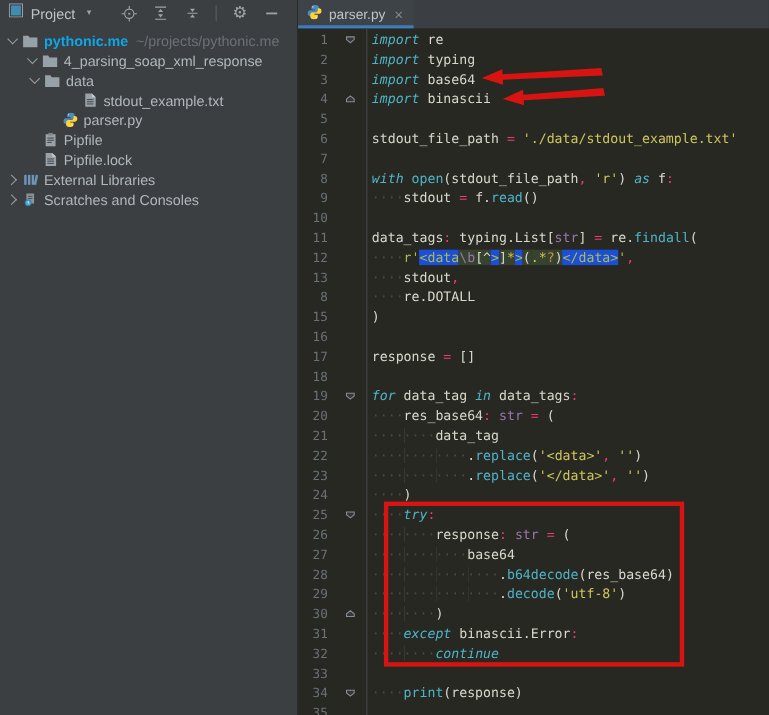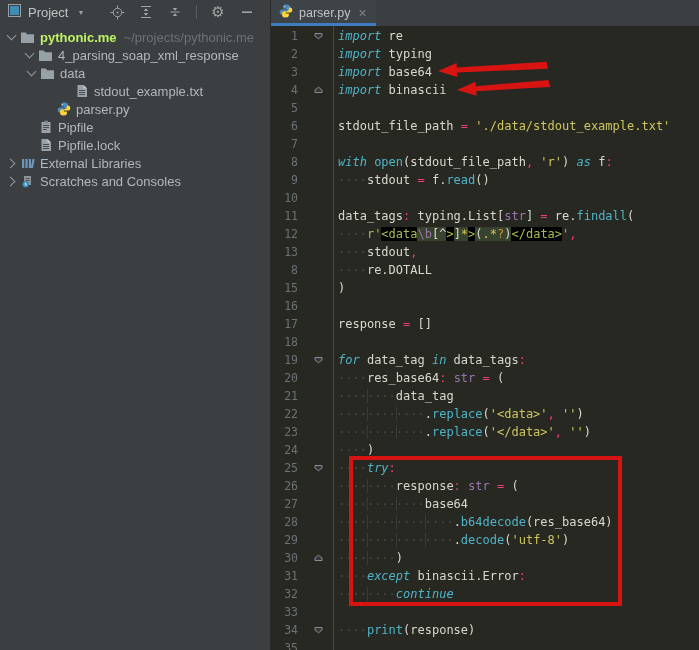--- a/index.html
+++ b/index.html
@@ -17,21 +17,21 @@
   .gearchar{font-size:15px;color:#A2A5A7;line-height:14px;}
   
   #tree{padding-top:4px;}
   .trow{height:18px;display:flex;align-items:center;font-size:13px;color:#AFB8BD;white-space:nowrap;}
   .chevcell{width:16px;display:flex;align-items:center;justify-content:center;flex:0 0 16px;}
   .chev{width:6px;height:6px;border-right:1.5px solid #96999B;border-bottom:1.5px solid #96999B;}
   .chev.down{transform:rotate(45deg);margin-top:-3px;}
   .chev.right{transform:rotate(-45deg);margin-left:-2px;}
   .ticon{width:17px;display:flex;align-items:center;justify-content:center;flex:0 0 17px;}
   .tlabel{margin-left:4px;}
-  .tlabel.bold{font-weight:bold;color:#bef264;}
+  .tlabel.bold{font-weight:bold;color:#0ea5e9;}
   .tpath{margin-left:7px;color:#6B7176;}
   
   #editor{position:absolute;left:271px;top:0;width:428px;height:650px;}
   #tabbar{height:26px;background:#3B3F43;display:flex;align-items:stretch;}
   .tab{position:relative;display:flex;align-items:center;padding:0 9px 0 8px;background:#3E4347;}
   .tab .tab-label{color:#BFC3C5;font-size:12.5px;margin-left:6px;}
   .tab .tab-close{color:#7F8487;font-size:14px;margin-left:8px;line-height:12px;}
   .tab::after{content:"";position:absolute;left:0;right:0;bottom:0;height:3px;background:#3D7DBF;}
   #code-wrap{position:relative;width:428px;height:624px;background:#282823;overflow:hidden;}
   #fold-guide{position:absolute;left:62px;top:0;width:1px;height:100%;background:#45484A;}
@@ -44,21 +44,21 @@
   .src{flex:1;white-space:pre;font-family:"DejaVu Sans Mono","Liberation Mono",monospace;
        font-size:12px;line-height:18px;}
   
   .tk-k{color:#4FB4C7;font-style:italic;}
   .tk-m{color:#4FB4C7;}
   .tk-t{color:#D8D8CC;}
   .tk-s{color:#CEC65C;}
   .tk-p{color:#EE3B77;}
   .tk-v{color:#9876AA;}
   .tk-g{color:#A8BD4F;}
-  .tk-gb{color:#A8BD4F;background:#000000;}
+  .tk-gb{color:#A8BD4F;background:#1d4ed8;}
   .tk-vb{color:#9876AA;background:#37432F;}
   .tk-tb{color:#D8D8CC;background:#37432F;}
   .tk-yb{color:#D9C64D;background:#37432F;}
   .tk-ob{color:#CE8E36;background:#37432F;}
   .tk-w0,.tk-w1{color:#4A4A44;}
   .tk-w1{box-shadow:inset 1px 0 0 0 #3A3A36;}
   
   #overlay{position:absolute;left:0;top:0;width:699px;height:650px;pointer-events:none;z-index:40;}
   #anno-rect{position:absolute;box-sizing:border-box;}
   .anno-arrow{position:absolute;}

